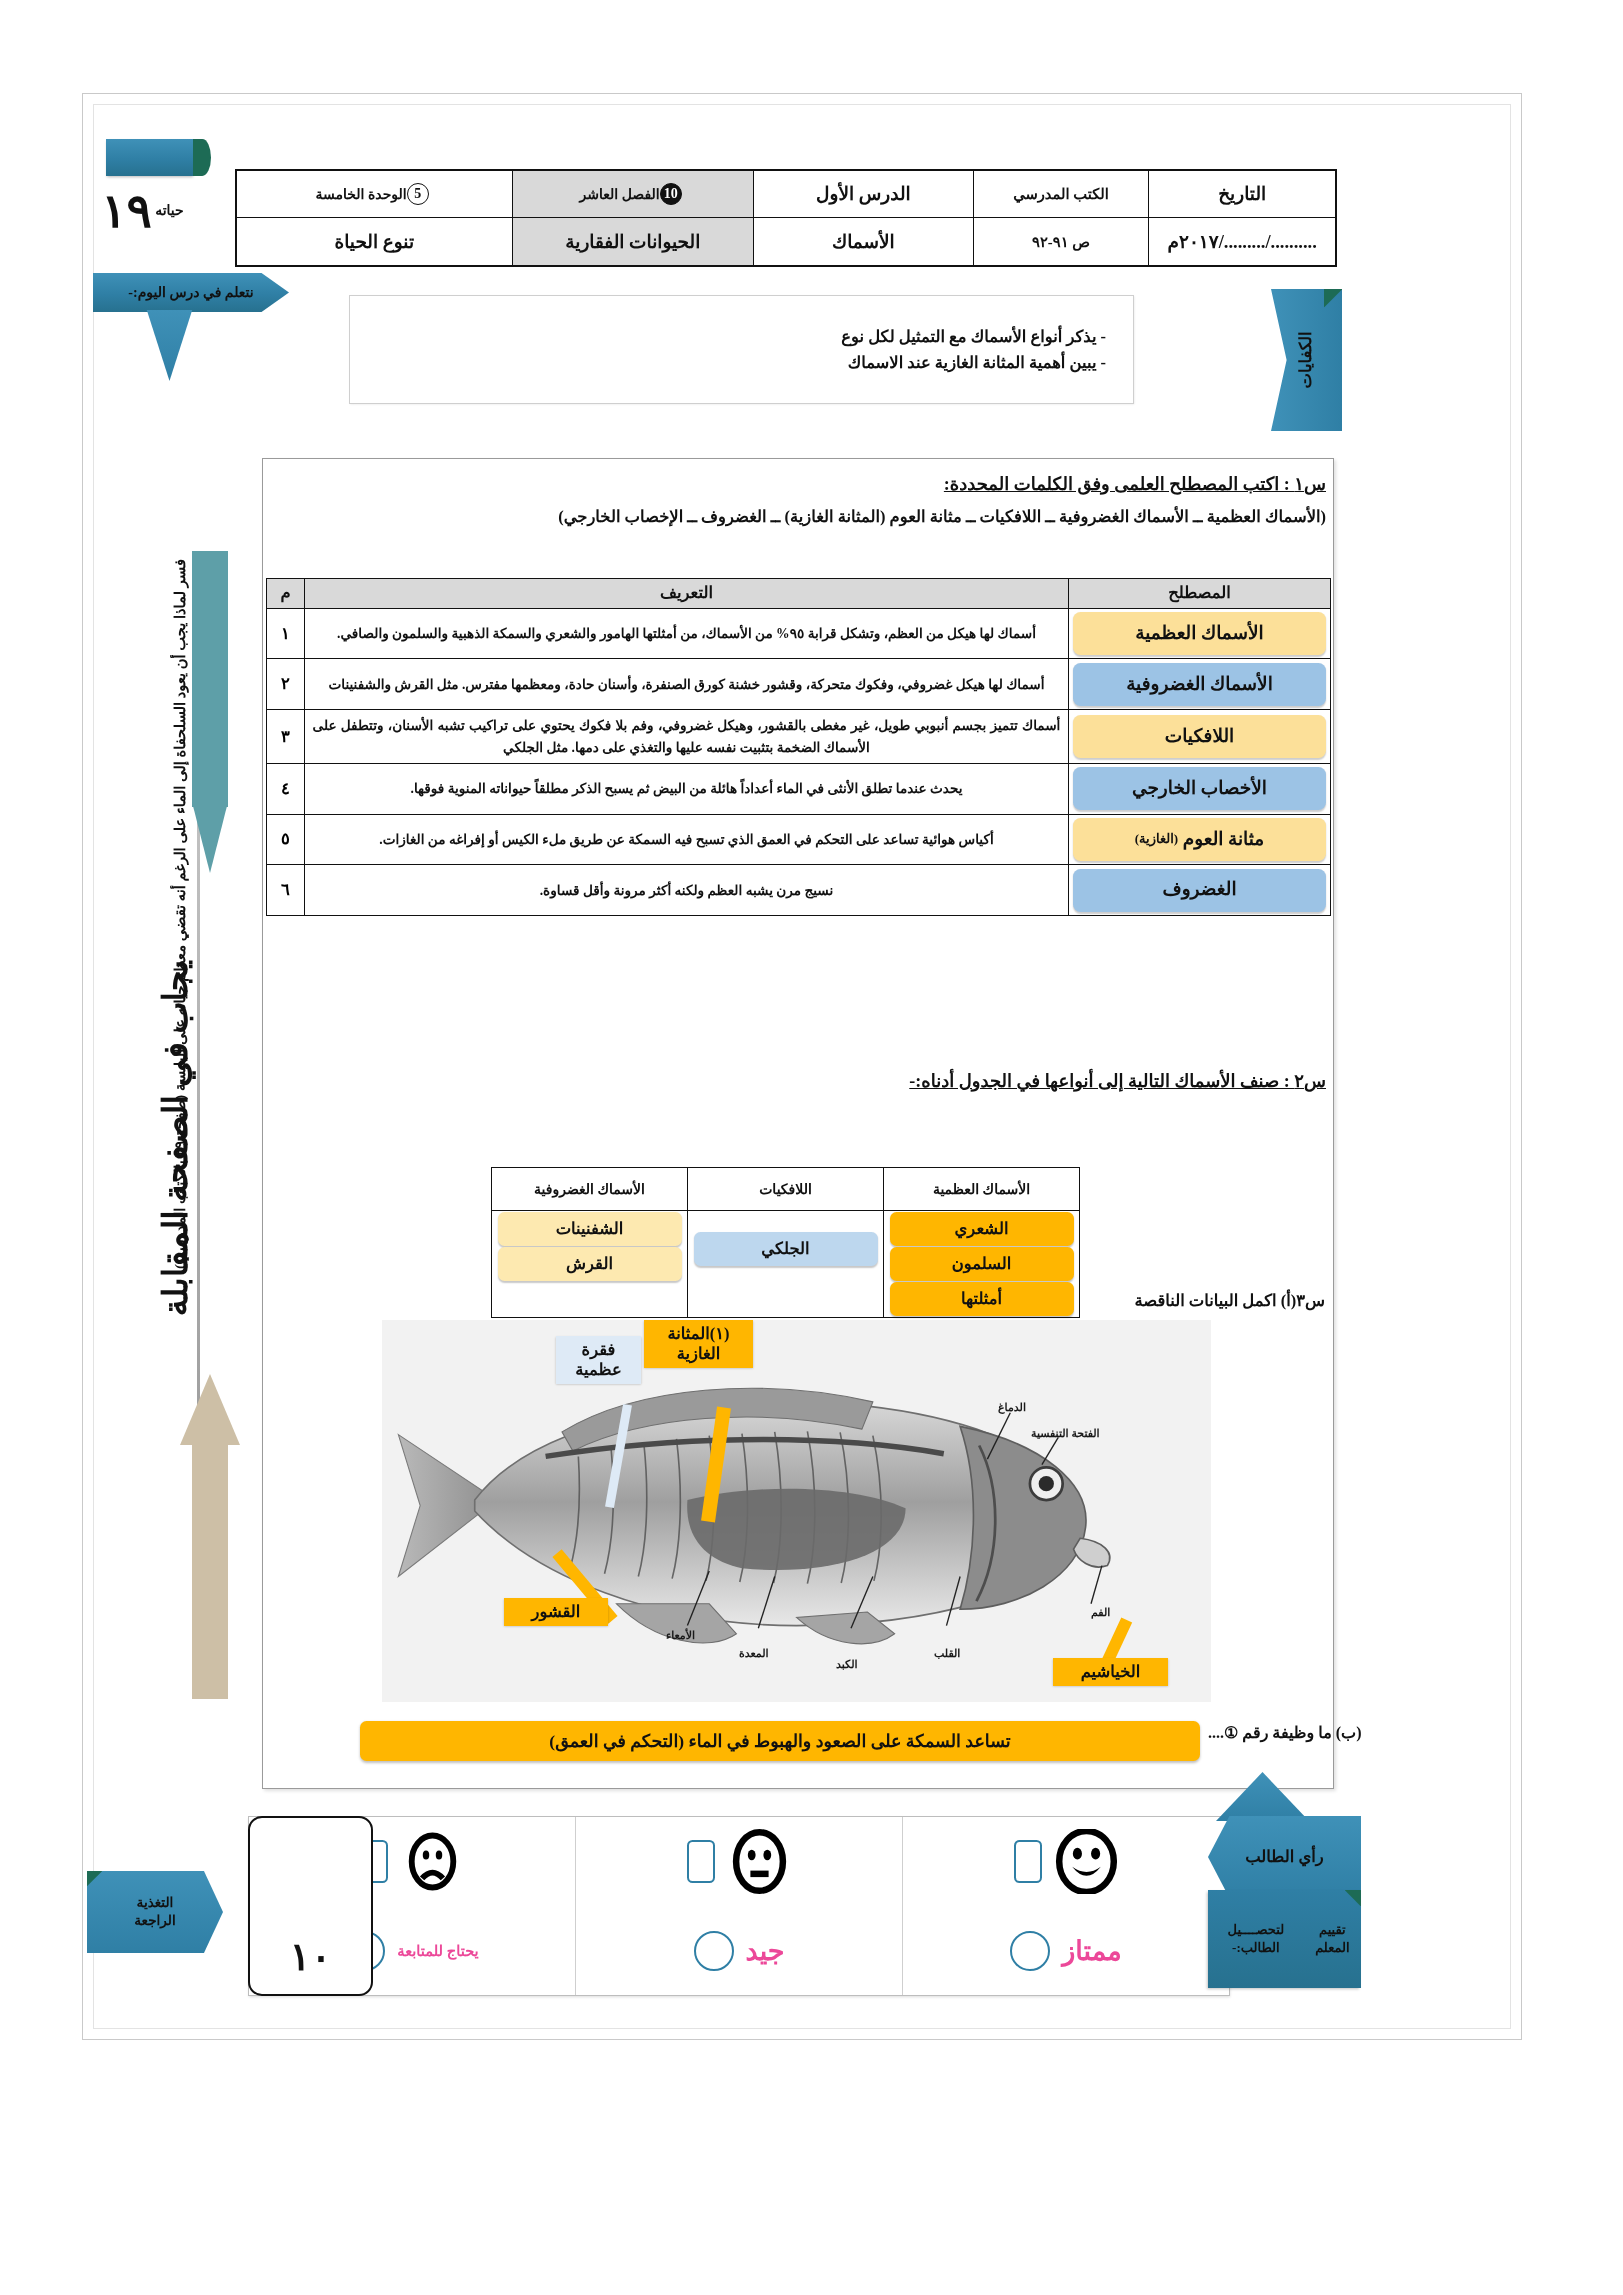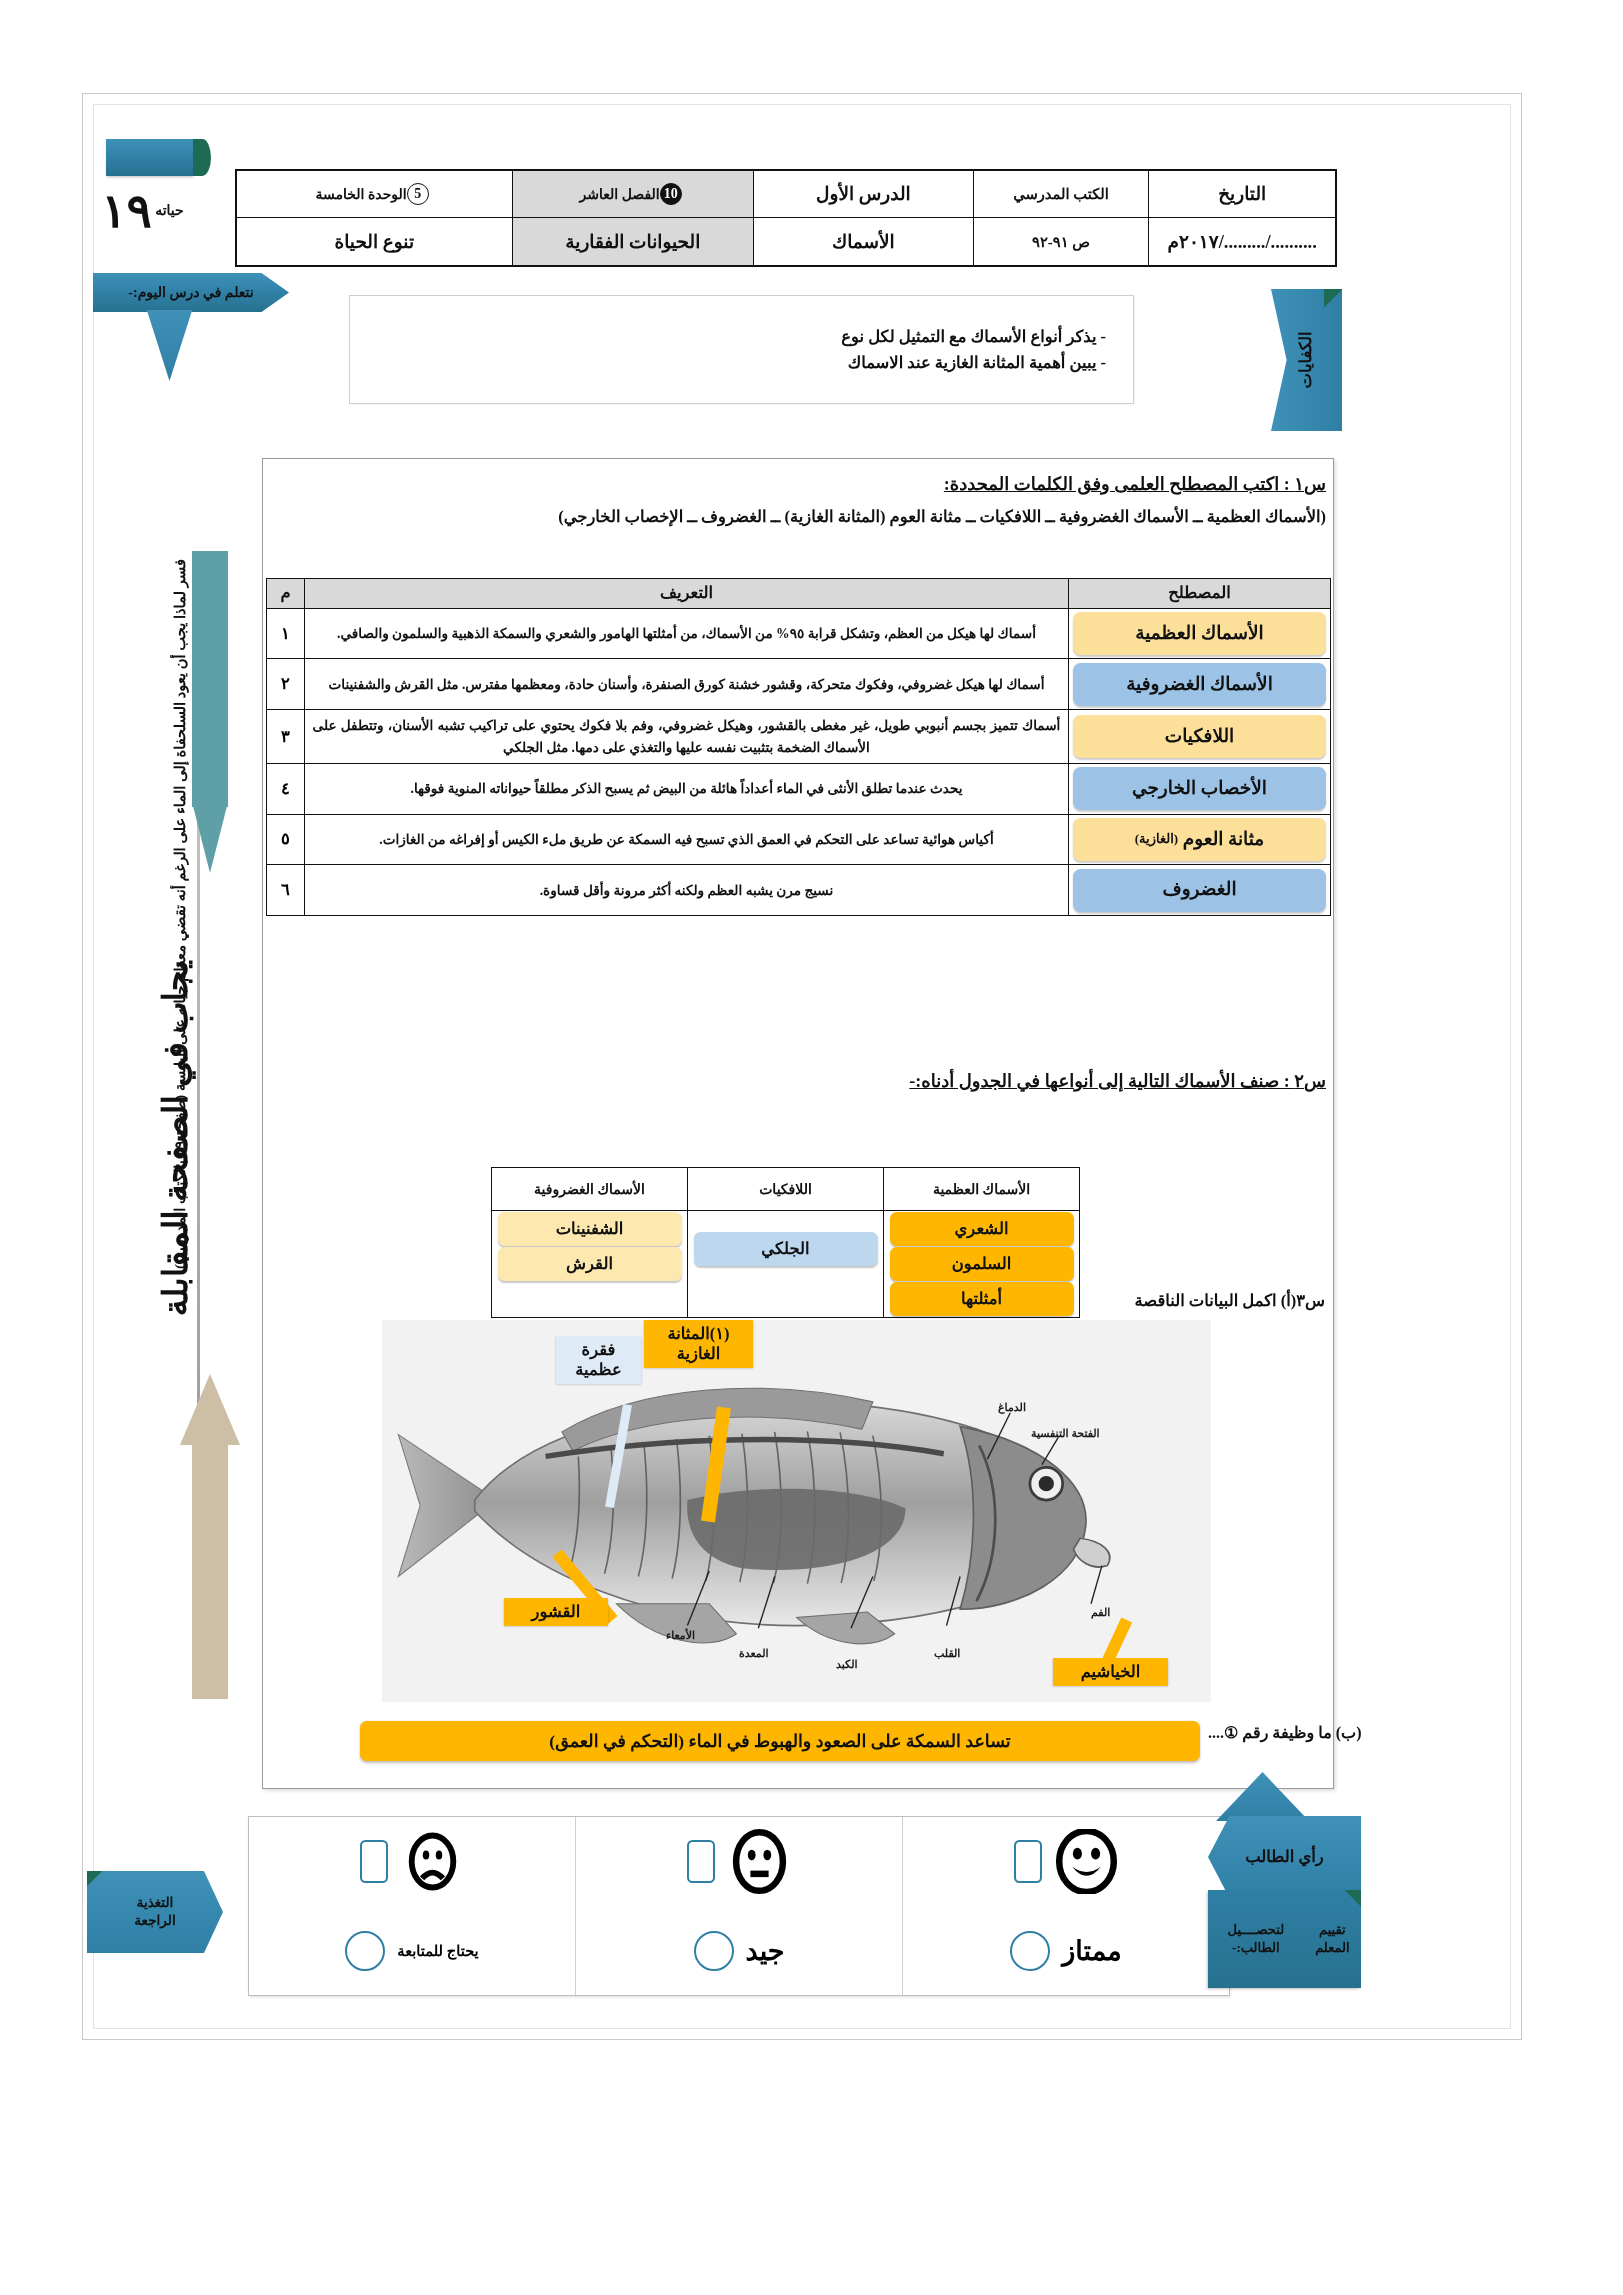--- a/index.html
+++ b/index.html
@@ -213,21 +213,21 @@
   }
   .eval-row{ display:flex; width:100%; height:50%; }
   .eval-cell{
     flex:1; border-left:1.1px solid #cfcfcf; display:flex; align-items:center;
     justify-content:center; gap:12px; padding:0 9.8px;
   }
   .eval-cell:last-child{ border-left:none; }
   .face{ width:65px; height:65px; }
   .chkbox{ width:28px;height:43px;border:2.2px solid #2f7fa5;border-radius:5.5px;background:#fff;}
   .chkcircle{ width:40px;height:40px;border:2.2px solid #2f7fa5;border-radius:50%;background:#fff;}
-  .rate-label{ font-size:27px; font-weight:bold; color:#000000; }
+  .rate-label{ font-size:27px; font-weight:bold; color:#ec4899; }
   .rate-label.small{ font-size:14.7px; }
 
   .score-box{
     position:absolute; left:248px; top:1816px; width:125px; height:180px;
     border:2.7px solid #111; border-radius:14px; background:#fff;
     display:flex; align-items:flex-end; justify-content:center; padding-bottom:15.3px;
     font-size:39px; font-weight:bold; color:#111;
   }
 
   .student-tab{
@@ -596,20 +596,21 @@
         <span class="rate-label">جيد</span>
         <div class="chkcircle"></div>
       </div>
       <div class="eval-cell">
         <span class="rate-label small">يحتاج للمتابعة</span>
         <div class="chkcircle"></div>
       </div>
     </div>
   </div>
 
+  <div class="score-box">١٠</div>
 
   <div class="teacher-top-arrow"></div>
   <div class="student-tab">رأي الطالب</div>
   <div class="teacher-tab">
     <span class="fold"></span>
     <span>تقييم المعلم</span>
     <span>لتحصــــيل الطالب:-</span>
   </div>
 
   <div class="fb-tab">

